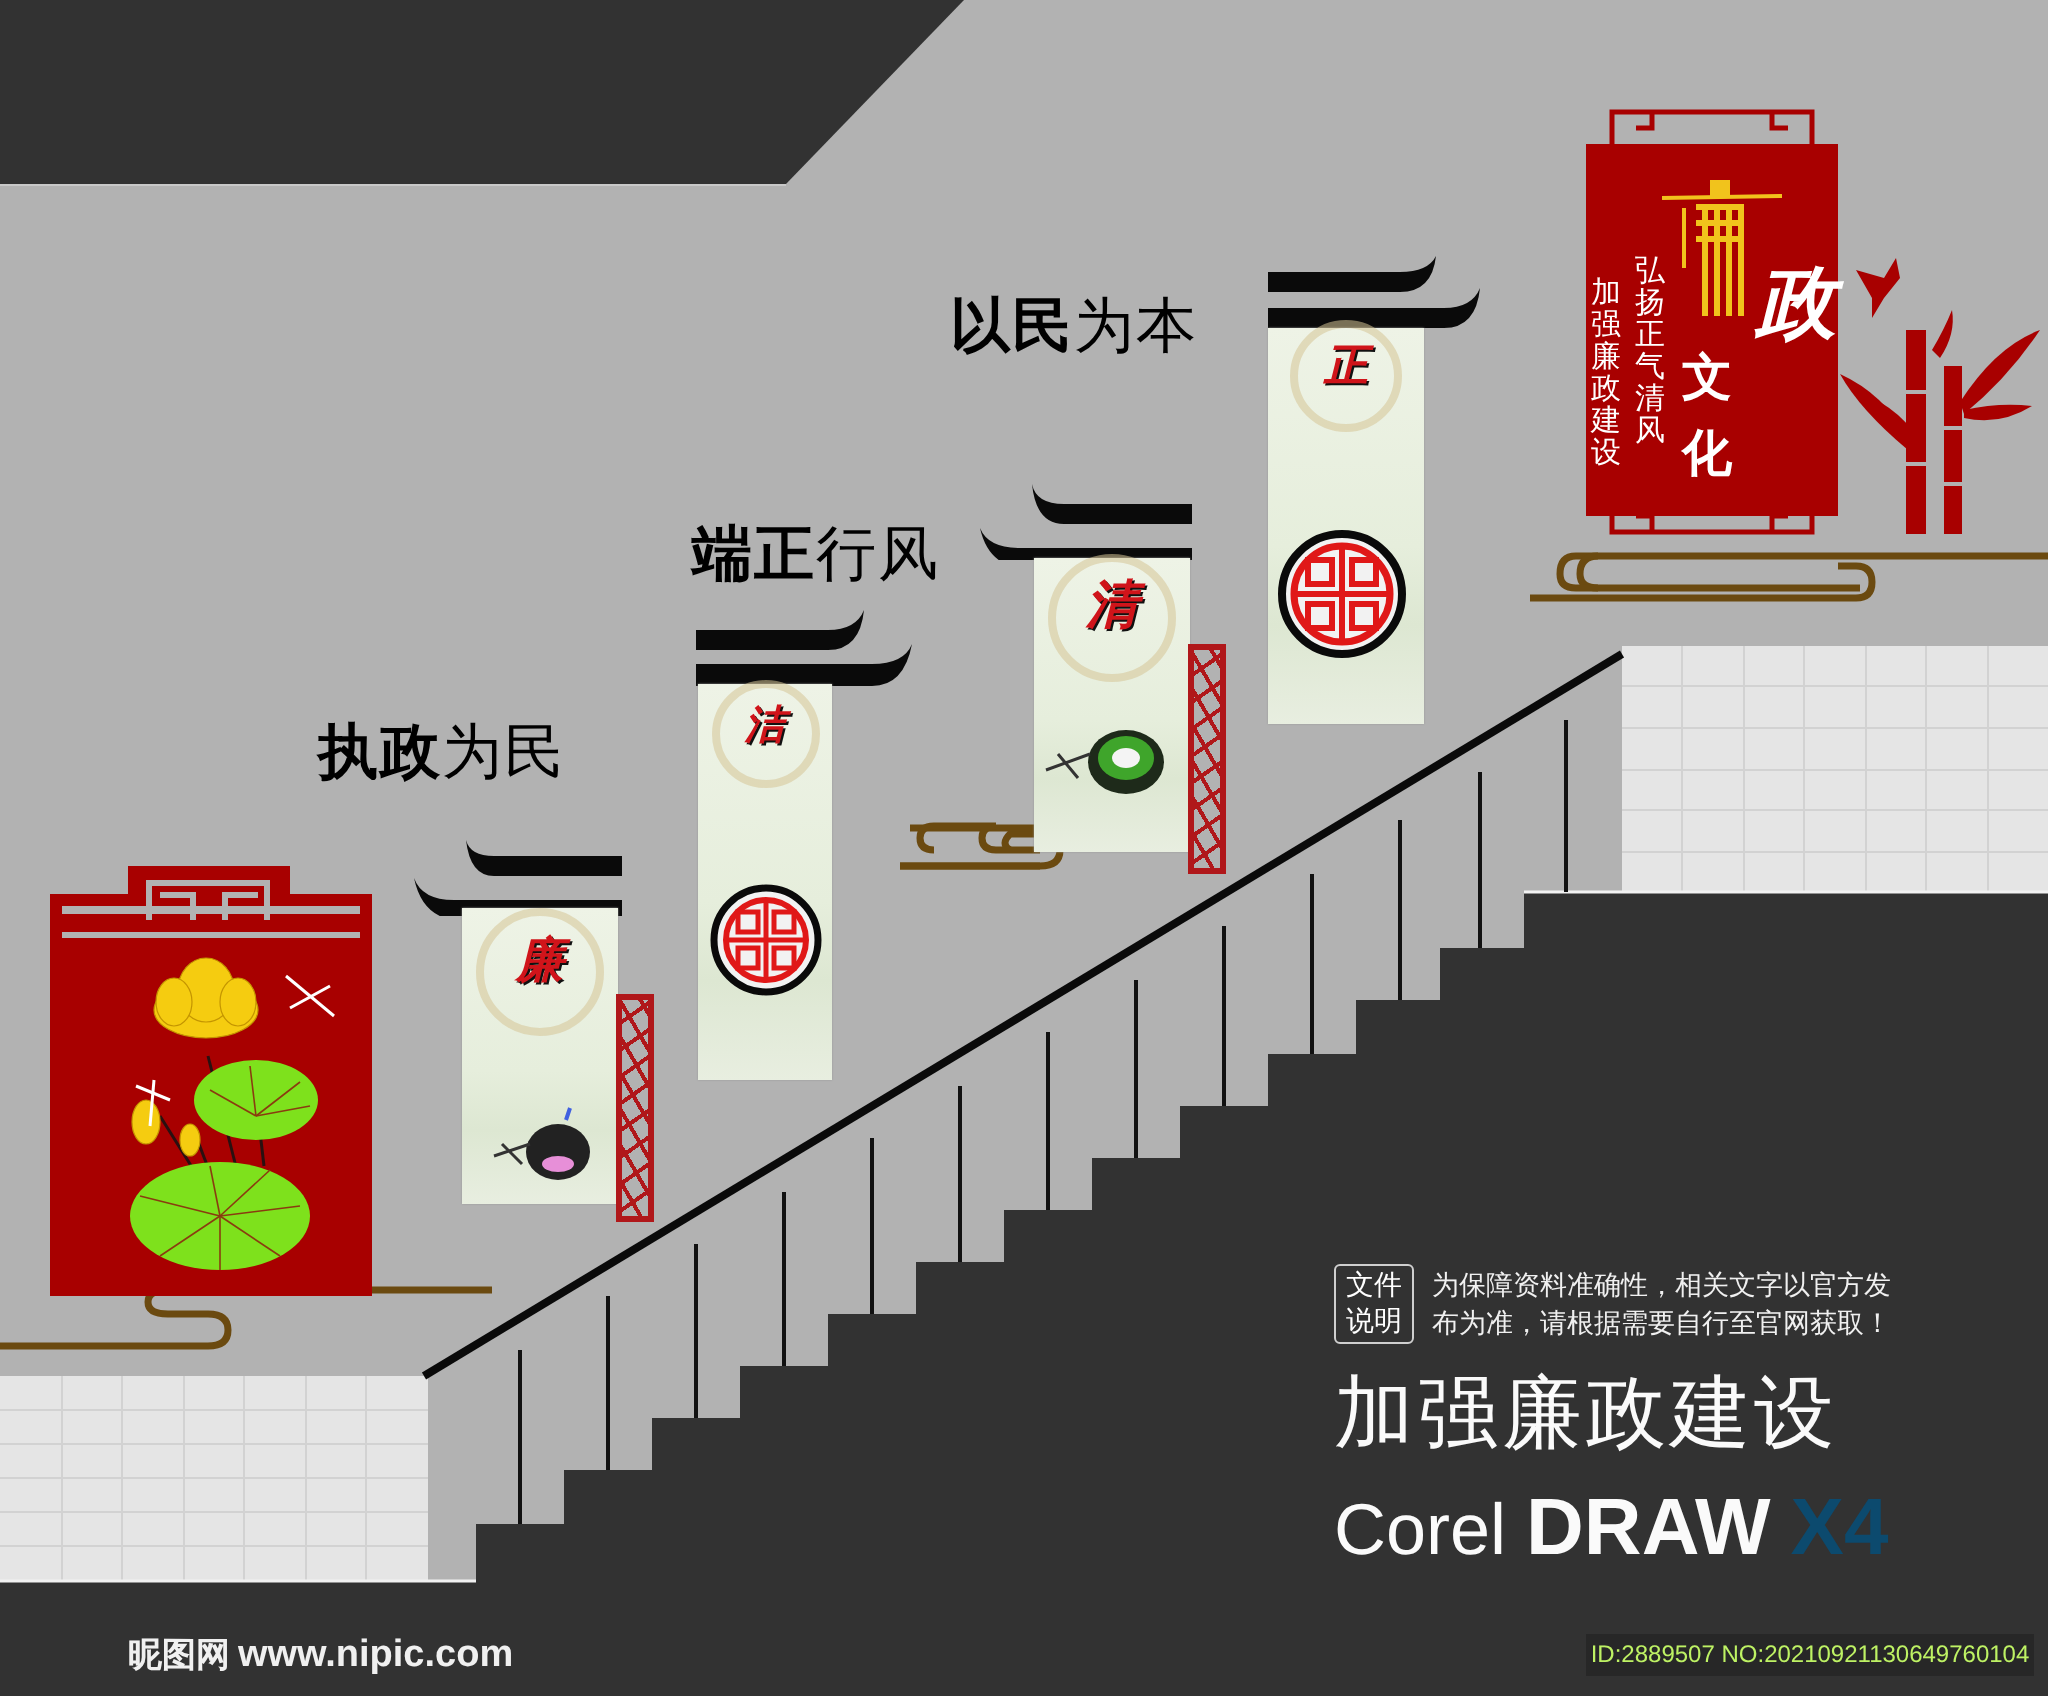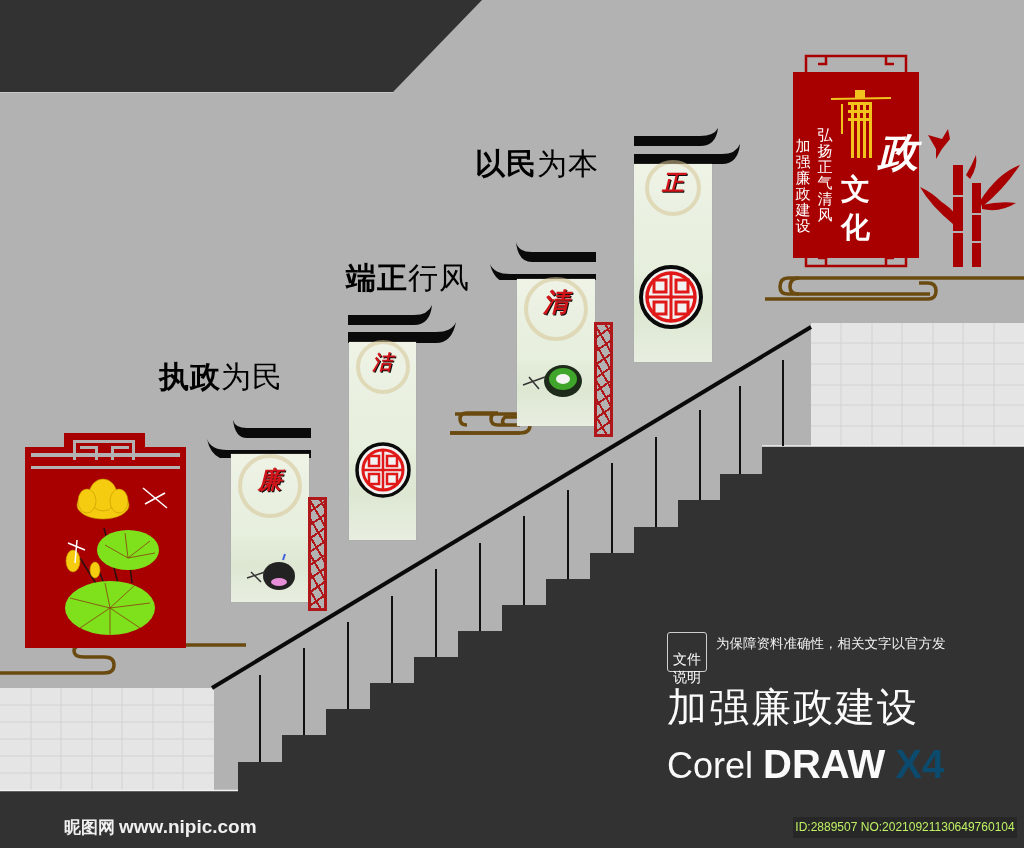--- a/index.html
+++ b/index.html
@@ -11,21 +11,21 @@
   .slogan b { font-weight:bold; }
   .slogan span.thin { font-weight:normal; }
   .banner { position:absolute; background:linear-gradient(180deg,#eef3e6 0%, #e6eedc 55%, #dde7d2 75%, #e8eee0 100%); box-shadow:0 0 1px #999; }
   .banner .seal { position:absolute; left:50%; transform:translateX(-50%); width:64px; height:64px; border-radius:50%; border:4px solid rgba(214,196,150,0.55); box-sizing:border-box; }
   .banner .char { position:absolute; left:0; right:0; text-align:center; color:#d0141a; font-family:"DejaVu Serif", serif; font-weight:bold; font-style:italic; font-size:24px; text-shadow:1px 1px 0 #111; }
   .lattice { position:absolute; border:3px solid #b0171a; box-sizing:border-box;
     background:
       repeating-linear-gradient(60deg, transparent 0 7px, #b0171a 7px 9px),
       repeating-linear-gradient(-35deg, transparent 0 9px, #b0171a 9px 11px);
   }
-  .notice-box { position:absolute; left:667px; top:632px; width:40px; height:40px; border:1.5px solid #cfcfcf; border-radius:3px; box-sizing:border-box; color:#fff; font-size:14px; line-height:18px; text-align:center; padding-top:17px; }
+  .notice-box { position:absolute; left:667px; top:632px; width:40px; height:40px; border:1.5px solid #cfcfcf; border-radius:3px; box-sizing:border-box; color:#fff; font-size:14px; line-height:18px; text-align:center; padding-top:1px; }
   .notice-text { position:absolute; left:716px; top:634px; font-size:13.5px; line-height:19px; color:#f0f0f0; white-space:nowrap; }
   .thanks { position:absolute; left:667px; top:683px; font-size:40px; line-height:48px; color:#fafafa; letter-spacing:2px; white-space:nowrap; }
   .corel { position:absolute; left:667px; top:742px; font-family:"Liberation Sans", sans-serif; font-size:36px; line-height:44px; color:#fafafa; white-space:nowrap; }
   .corel .draw { font-weight:bold; font-size:40px;text-align:center; }
   .corel .ver { font-weight:bold; font-size:40px; color:#0c4a6e; }
   .footer-logo { position:absolute; left:16px; top:816px; color:#f0f0f0; font-size:17px; font-weight:bold; white-space:nowrap;padding-left:48px; }
   .footer-logo .url { font-family:"Liberation Sans", sans-serif; font-weight:bold; font-size:19px; margin-left:4px; }
   .footer-id { position:absolute; left:793px; top:817px; width:224px; height:21px; background:#272727; color:#bef264; font-family:"Liberation Sans", sans-serif; font-size:12px; line-height:21px; text-align:center; white-space:nowrap; }
   .plaque-text-v { position:absolute; color:#ffffff; font-size:15px; line-height:16px; width:16px; text-align:center; word-break:break-all; }
   .plaque-big { position:absolute; color:#ffffff; font-weight:bold; font-family:"DejaVu Serif", serif; }
@@ -284,21 +284,21 @@
         <rect x="20" y="14" width="3" height="56"></rect>
         <rect x="26" y="14" width="3" height="56"></rect>
         <rect x="32" y="14" width="3" height="56"></rect>
         <rect x="38" y="14" width="3" height="56"></rect>
         <rect x="10" y="16" width="2" height="30"></rect>
       </g>
     </svg>
     <div class="plaque-text-v" style="left:31px;top:77px;">弘扬正气清风</div>
     <div class="plaque-text-v" style="left:9px;top:88px;">加强廉政建设</div>
     <div class="plaque-big" style="left:92px;top:80px;font-size:40px;line-height:44px;font-style:italic;">政</div>
-    <div class="plaque-big" style="left:55px;top:120px;font-size:29px;line-height:38px;width:36px;word-break:break-all;">文化</div>
+    <div class="plaque-big" style="left:55px;top:120px;font-size:25px;line-height:38px;width:36px;word-break:break-all;">文化</div>
   </div>
 
   <svg class="abs" style="left:920px;top:125px;" width="100" height="145" viewBox="0 0 100 145">
     <g fill="#a80000">
       <path d="M8,10 L22,14 L28,4 L30,14 L22,24 L16,34 L16,24 Z"></path>
       <rect x="33" y="40" width="10" height="30"></rect>
       <rect x="33" y="72" width="10" height="34"></rect>
       <rect x="33" y="108" width="10" height="34"></rect>
       <rect x="52" y="58" width="9" height="30"></rect>
       <rect x="52" y="90" width="9" height="26"></rect>
@@ -310,20 +310,21 @@
       <path d="M46,50 Q52,40 56,30 Q58,42 50,54 Z"></path>
     </g>
   </svg>
 
   <div class="notice-box">
     <div>文件</div>
     <div>说明</div>
   </div>
   <div class="notice-text">
     <div>为保障资料准确性，相关文字以官方发</div>
+    <div>布为准，请根据需要自行至官网获取！</div>
   </div>
 
   <div class="thanks">加强廉政建设</div>
   <div class="corel">
     <span>Corel</span>
     <span class="draw">DRAW</span>
     <span class="ver">X4</span>
   </div>
 
   <div class="footer-logo">

